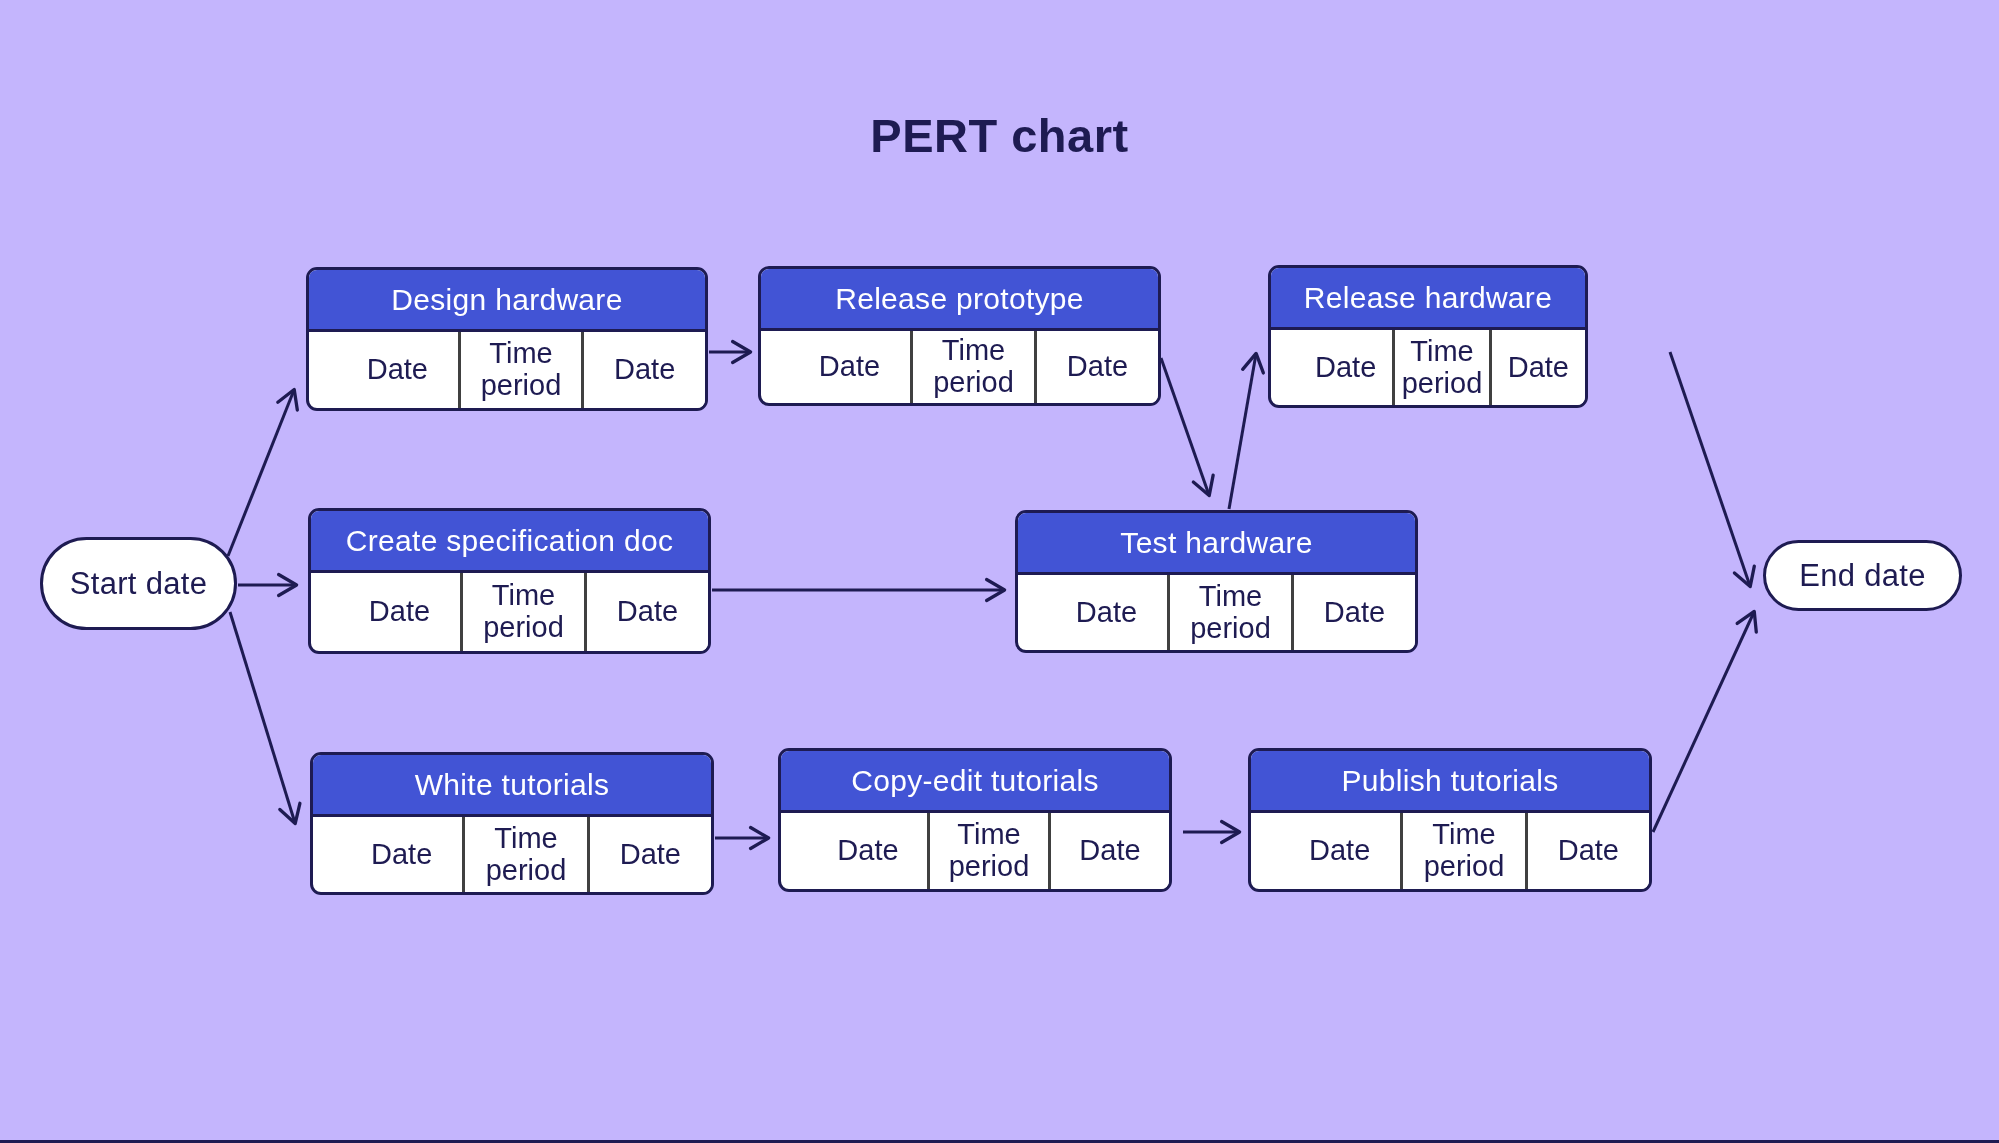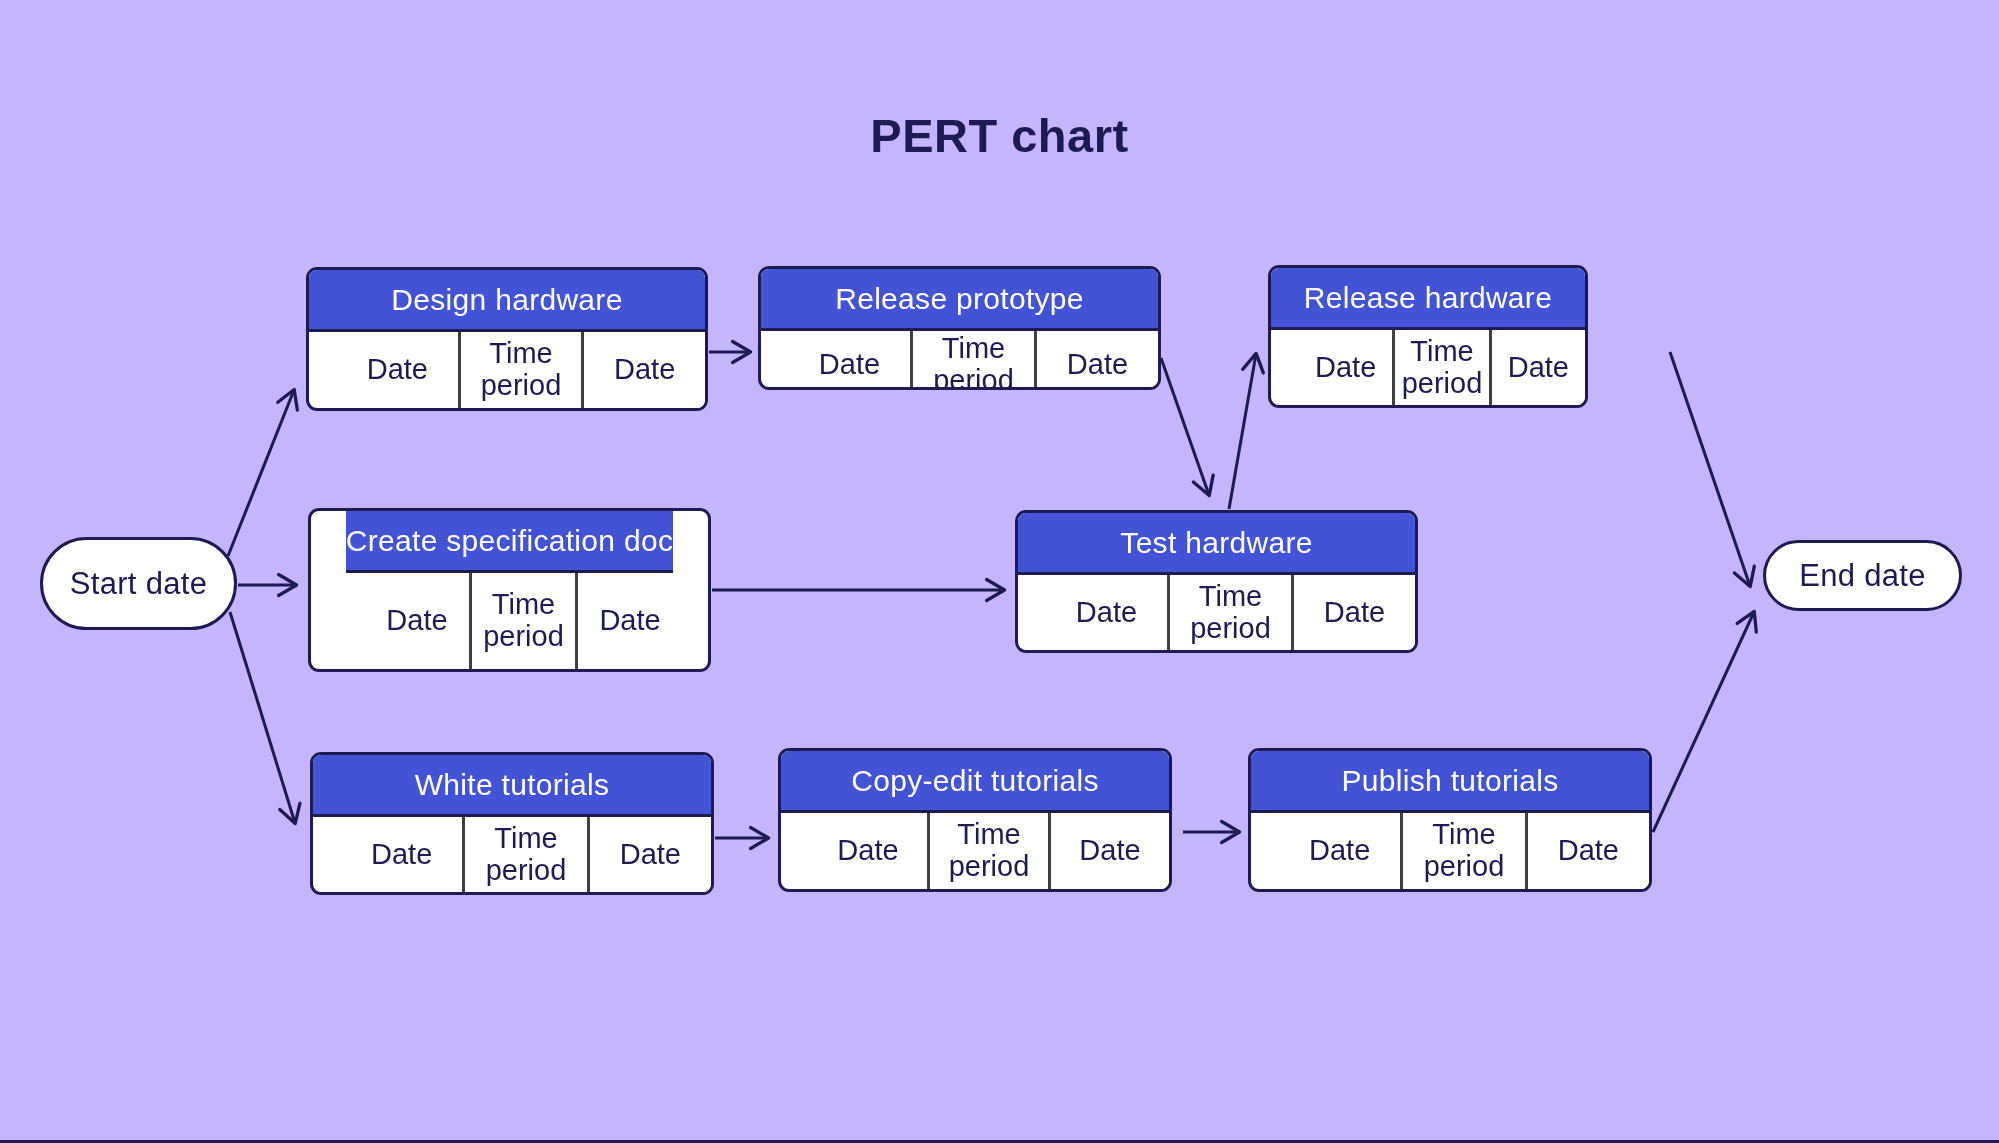--- a/index.html
+++ b/index.html
@@ -132,39 +132,39 @@
 
   <div class="task" style="left:306px; top:267px; width:402px; height:144px;">
     <div class="task-header">Design hardware</div>
     <div class="task-cells">
       <div class="cell">Date</div>
       <div class="cell">Time period</div>
       <div class="cell">Date</div>
     </div>
   </div>
 
-  <div class="task" style="left:758px; top:266px; width:403px; height:124px;">
+  <div class="task" style="left:758px; top:266px; width:403px; height:140px;">
     <div class="task-header">Release prototype</div>
     <div class="task-cells">
       <div class="cell">Date</div>
       <div class="cell">Time period</div>
       <div class="cell">Date</div>
     </div>
   </div>
 
   <div class="task" style="left:1268px; top:265px; width:320px; height:143px;">
     <div class="task-header">Release hardware</div>
     <div class="task-cells">
       <div class="cell">Date</div>
       <div class="cell">Time period</div>
       <div class="cell">Date</div>
     </div>
   </div>
 
-  <div class="task" style="left:308px; top:508px; width:403px; height:164px;align-items:center;">
+  <div class="task" style="left:308px; top:508px; width:403px; height:146px;">
     <div class="task-header">Create specification doc</div>
     <div class="task-cells">
       <div class="cell">Date</div>
       <div class="cell">Time period</div>
       <div class="cell">Date</div>
     </div>
   </div>
 
   <div class="task" style="left:1015px; top:510px; width:403px; height:143px;">
     <div class="task-header">Test hardware</div>

